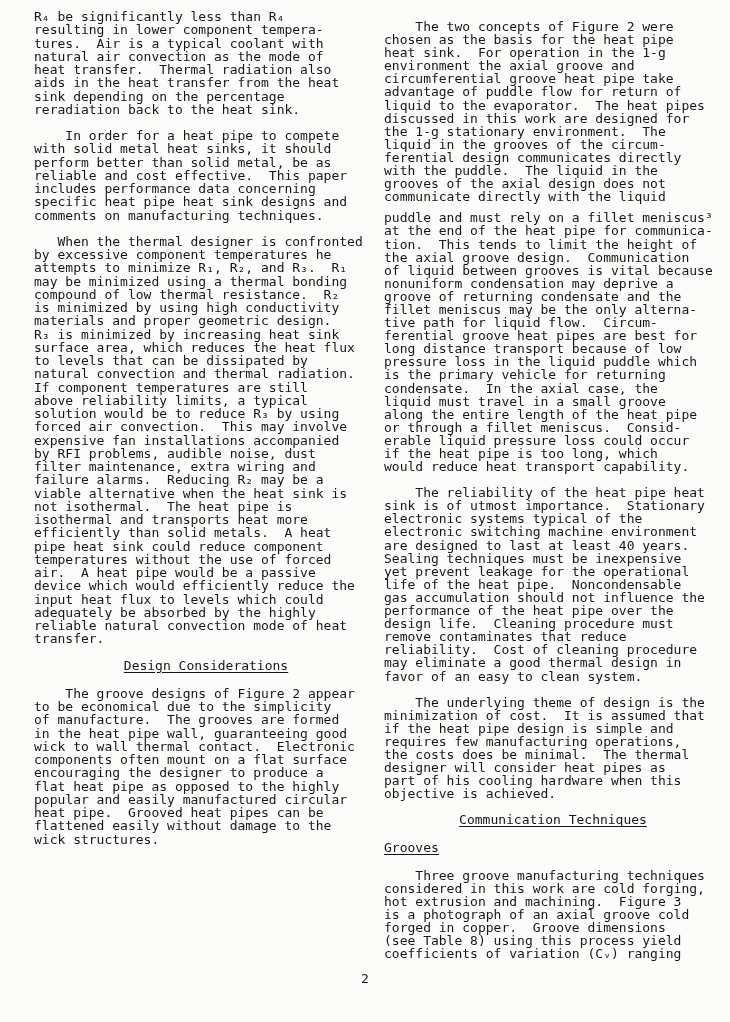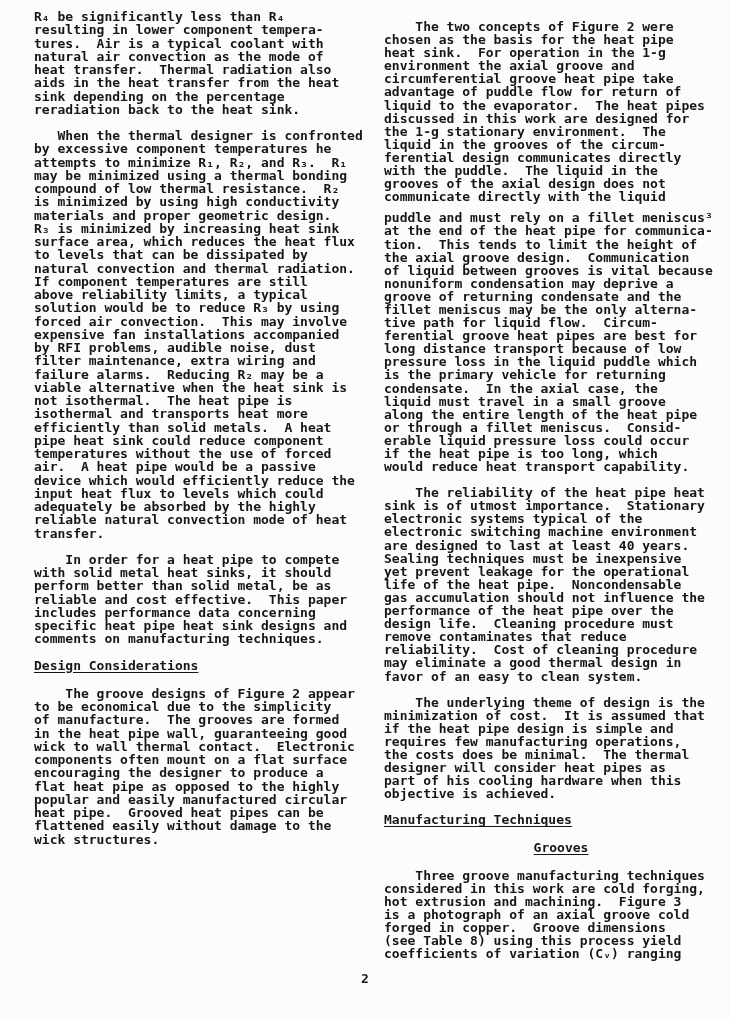--- a/index.html
+++ b/index.html
@@ -8,42 +8,42 @@
   }
   html,body{margin:0;padding:0;}
   body{
     width:730px;height:1022px;overflow:hidden;
     background:var(--paper);
   }
   .page{
     position:relative;width:730px;height:1022px;
     background:var(--paper);
     font-family:"DejaVu Sans Mono","Liberation Mono","DejaVu Sans",monospace;
-    font-weight:700;
+    font-weight:400;
     color:var(--ink);
     border-radius:31px;
     -webkit-font-smoothing:antialiased;
   }
   .col{position:absolute;font-size:13px;}
   .col-left{left:34px;top:10px;width:344px;line-height:13.25px;}
   .col-right{left:384px;top:20px;width:338px;line-height:13.1px;}
   .para{white-space:pre-wrap;margin:0 0 13px 0;}
   .para.gap-small{margin-bottom:8px;}
   .heading{
-    text-align:left;
+    text-align:center;
     text-decoration:underline;
     text-underline-offset:2px;
     margin:6px 0 15px 0;
     white-space:pre-wrap;
   }
   .subheading{
-    text-align:center;
+    text-align:left;
     text-decoration:underline;
     text-underline-offset:2px;
-    margin:0 0 14px 16px;
+    margin:0 0 14px 0;
     white-space:pre-wrap;
   }
   .page-number{
     position:absolute;left:0;top:971px;width:730px;
     text-align:center;font-size:13px;
   }
 </style>
 </head>
 <body>
 
@@ -51,20 +51,27 @@
 
   <div class="col col-left">
     <div class="para">R₄ be significantly less than R₄
 resulting in lower component tempera-
 tures.  Air is a typical coolant with
 natural air convection as the mode of
 heat transfer.  Thermal radiation also
 aids in the heat transfer from the heat
 sink depending on the percentage
 reradiation back to the heat sink.</div>
+    <div class="para">    In order for a heat pipe to compete
+with solid metal heat sinks, it should
+perform better than solid metal, be as
+reliable and cost effective.  This paper
+includes performance data concerning
+specific heat pipe heat sink designs and
+comments on manufacturing techniques.</div>
     <div class="para">   When the thermal designer is confronted
 by excessive component temperatures he
 attempts to minimize R₁, R₂, and R₃.  R₁
 may be minimized using a thermal bonding
 compound of low thermal resistance.  R₂
 is minimized by using high conductivity
 materials and proper geometric design.
 R₃ is minimized by increasing heat sink
 surface area, which reduces the heat flux
 to levels that can be dissipated by
@@ -82,27 +89,20 @@
 isothermal and transports heat more
 efficiently than solid metals.  A heat
 pipe heat sink could reduce component
 temperatures without the use of forced
 air.  A heat pipe would be a passive
 device which would efficiently reduce the
 input heat flux to levels which could
 adequately be absorbed by the highly
 reliable natural convection mode of heat
 transfer.</div>
-    <div class="para">    In order for a heat pipe to compete
-with solid metal heat sinks, it should
-perform better than solid metal, be as
-reliable and cost effective.  This paper
-includes performance data concerning
-specific heat pipe heat sink designs and
-comments on manufacturing techniques.</div>
     <div class="heading">Design Considerations</div>
     <div class="para">    The groove designs of Figure 2 appear
 to be economical due to the simplicity
 of manufacture.  The grooves are formed
 in the heat pipe wall, guaranteeing good
 wick to wall thermal contact.  Electronic
 components often mount on a flat surface
 encouraging the designer to produce a
 flat heat pipe as opposed to the highly
 popular and easily manufactured circular
@@ -162,21 +162,21 @@
 may eliminate a good thermal design in
 favor of an easy to clean system.</div>
     <div class="para">    The underlying theme of design is the
 minimization of cost.  It is assumed that
 if the heat pipe design is simple and
 requires few manufacturing operations,
 the costs does be minimal.  The thermal
 designer will consider heat pipes as
 part of his cooling hardware when this
 objective is achieved.</div>
-    <div class="heading">Manufacturing Techniques</div>
+    <div class="heading">Communication Techniques</div>
     <div class="subheading">Grooves</div>
     <div class="para">    Three groove manufacturing techniques
 considered in this work are cold forging,
 hot extrusion and machining.  Figure 3
 is a photograph of an axial groove cold
 forged in copper.  Groove dimensions
 (see Table 8) using this process yield
 coefficients of variation (Cᵥ) ranging</div>
   </div>
 

